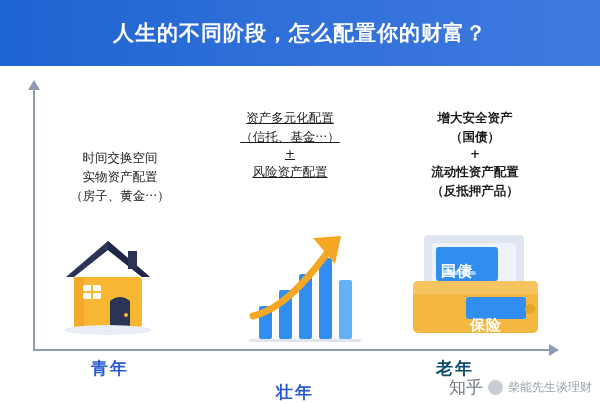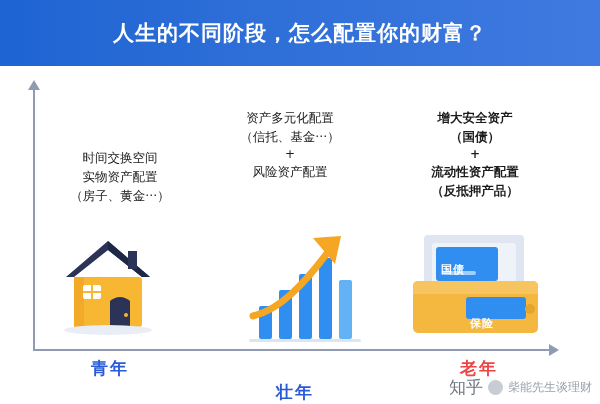--- a/index.html
+++ b/index.html
@@ -91,35 +91,35 @@
     line-height: 19px;
     white-space: nowrap;
   }
   .stage-text .plus {
     display: block;
     font-size: 12px;
     line-height: 16px;
     color: #1c1c1c;
   }
   #text-youth  { left: 40px;  top: 82px;  width: 160px; }
-  #text-prime  { left: 200px; top: 42px;  width: 180px; }
+  #text-prime  { left: 200px; top: 42px;  width: 180px; text-decoration: underline; }
   #text-senior { left: 390px; top: 42px;  width: 170px; font-weight: bold; }
   
   .stage-label {
     position: absolute;
     top: 291px;
     font-size: 17px;
     font-weight: bold;
     letter-spacing: 2px;
     text-align: center;
     width: 110px;
   }
   #label-youth  { left: 55px;  color: #2a5bd7; }
   #label-prime  { left: 240px; color: #2a5bd7; margin-top: 24px; }
-  #label-senior { left: 424px; color: #ef4444; }
+  #label-senior { left: 400px; color: #0c4a6e; }
   
   #art-house {
     position: absolute;
     left: 58px;
     top: 165px;
     width: 100px;
     height: 110px;
   }
   
   #art-chart {
@@ -132,21 +132,21 @@
   
   #art-wallet {
     position: absolute;
     left: 408px;
     top: 155px;
     width: 135px;
     height: 122px;
   }
   .art-cap {
     position: absolute;
-    font-size: 11px;
+    font-size: 15px;
     color: #ffffff;
     font-weight: bold;
     letter-spacing: 1px;
     white-space: nowrap;
   }
   #cap-bond { left: 441px; top: 196px; }
   #cap-ins  { left: 470px; top: 250px; }
   
   #watermark {
     position: absolute;

